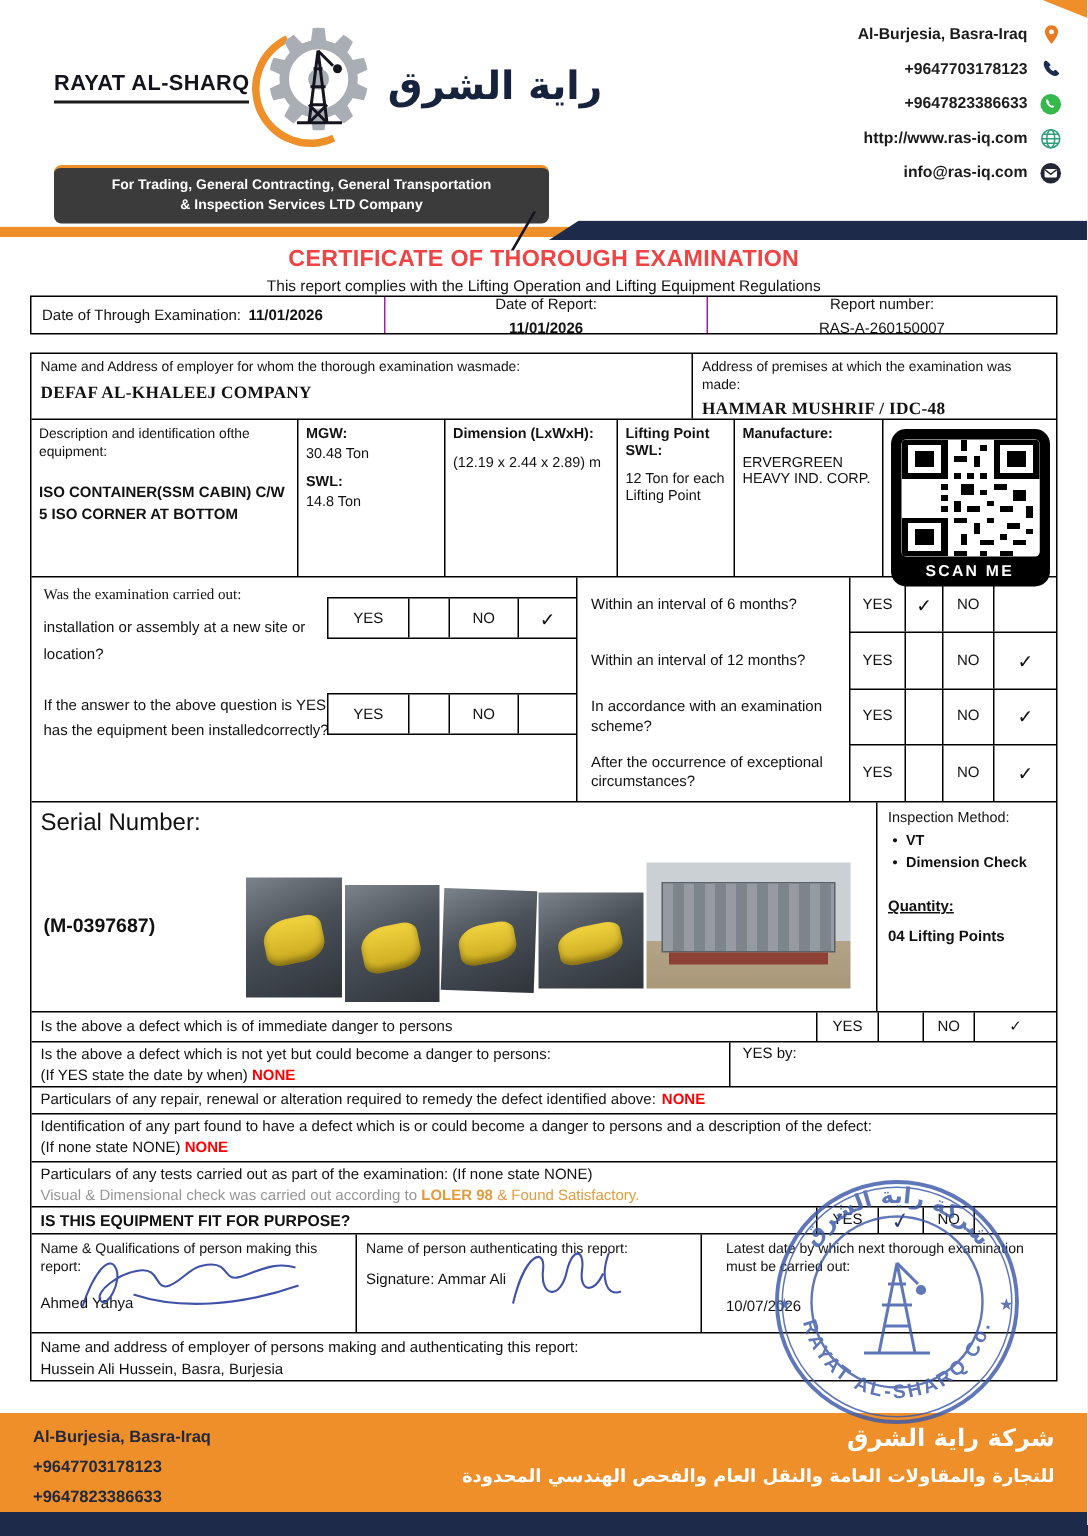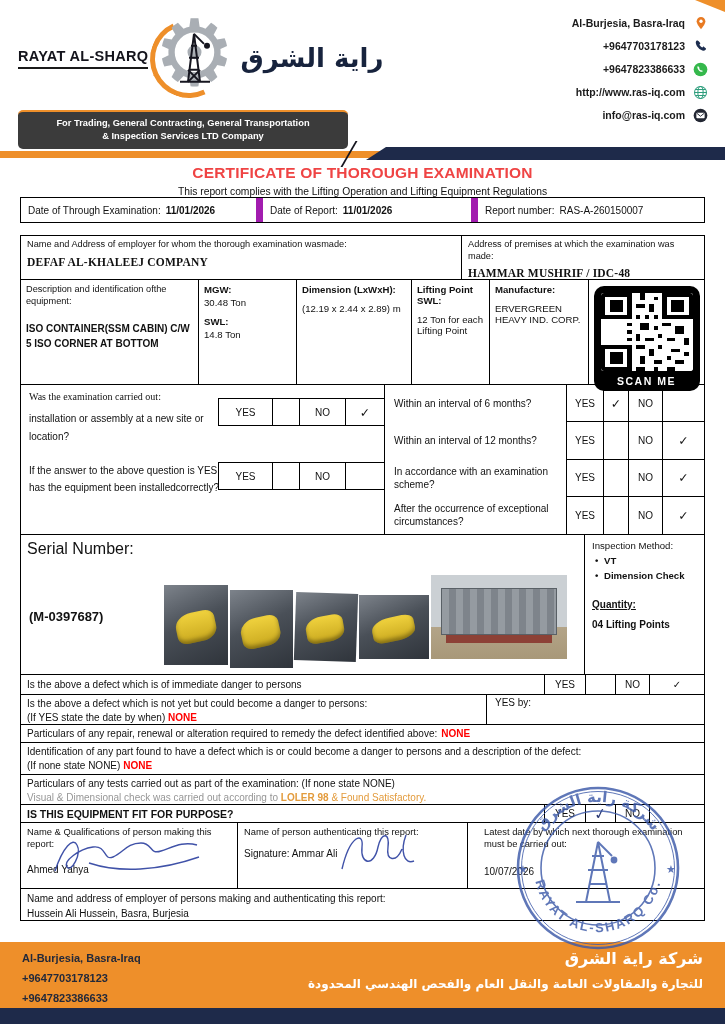--- a/index.html
+++ b/index.html
@@ -2,21 +2,21 @@
 <html style="--orange: #EE8F2A; --navy: #1E2A4A; --red: #FF0000; --stamp-blue: #3D5AA9; --loler-orange: #E39B3C;"><head>
 <meta charset="utf-8">
 <style>
   * { box-sizing: border-box; margin: 0; padding: 0; }
   html,body { background:#e8e8e8; }
   body { font-family:"Liberation Sans",sans-serif; }
   .page { position:relative; width:725px; height:1024px; background:#fff; overflow:hidden; color:#111; font-size:10px; margin:0 auto; }
 
   
   .corner-accent { position:absolute; top:0; right:0; width:30px; height:12px; background:var(--orange,#EE8F2A); clip-path:polygon(0 0,100% 0,100% 100%); }
-  .logo-block { position:absolute; left:18px; top:8px; width:334px; }
+  .logo-block { position:absolute; left:36px; top:8px; width:334px; }
   .logo-row { display:flex; align-items:center; }
   .logo-en { font-size:14.5px; font-weight:bold; letter-spacing:.3px; color:#14141c; border-bottom:2px solid #1a1a1a; padding-bottom:3px; white-space:nowrap; }
   .gear-wrap { position:relative; width:92px; height:100px; flex:0 0 auto; }
   .gear-glyph { position:absolute; left:50%; top:50%; transform:translate(-50%,-54%); font-size:92px; line-height:1; color:#a9aeb4; font-family:"DejaVu Sans",sans-serif; }
   .orange-arc { position:absolute; left:2px; top:12px; width:78px; height:78px; border:5px solid transparent; border-left-color:var(--orange,#EE8F2A); border-bottom-color:var(--orange,#EE8F2A); border-radius:50%; transform:rotate(20deg); }
   .derrick-svg { position:absolute; left:50%; top:50%; transform:translate(-50%,-52%); }
   .logo-ar { font-size:26px; font-weight:bold; color:#17233d; font-family:"DejaVu Sans",sans-serif; white-space:nowrap; }
   .tagline { margin-top:2px; width:330px; background:#3b3b3b; color:#fff; border-radius:5px; border-top:2px solid var(--orange,#EE8F2A); padding:5px 6px; text-align:center; font-size:9.3px; font-weight:bold; line-height:1.45; }
   .contacts { position:absolute; right:16px; top:14px; display:flex; flex-direction:column; gap:5px; align-items:flex-end; }
   .contact-line { display:flex; align-items:center; gap:7px; height:18px; font-size:10.5px; font-weight:bold; color:#1b1b1b; }
@@ -26,21 +26,21 @@
   .stripe-navy { position:absolute; top:147px; left:366px; right:0; height:13px; background:var(--navy,#1E2A4A); clip-path:polygon(20px 0,100% 0,100% 100%,0 100%); }
   .stripe-line { position:absolute; top:141px; left:348px; width:2px; height:26px; background:#15151f; transform:skewX(-30deg); }
 
   
   .doc { position:absolute; left:20px; top:164px; width:685px; }
   .title { text-align:center; font-size:15.5px; font-weight:bold; letter-spacing:.2px; color:#ef4444; }
   .subtitle { text-align:center; font-size:10.3px; margin-top:4px; }
 
   .dates-row { display:flex; border:1px solid #000; height:26px; }
   .dates-row .td { display:flex; align-items:center; gap:5px; padding:0 7px; font-size:10px; }
-  .dates-row .td + .td { border-left:7px solid #a21caf; }
+  .dates-row .td + .td { border-left:1px solid #a21caf;flex-direction:column; }
   .w235 { width:235px; } .w215 { width:215px; } .flexfill { flex:1; }
 
   .big { margin-top:12px; border:1px solid #000; }
   .row { display:flex; border-bottom:1px solid #000; }
   .row:last-child { border-bottom:none; }
   .cell { position:relative; }
   .cell + .cell { border-left:1px solid #000; }
   .lbl { font-size:9.2px; line-height:1.25; }
 
   

